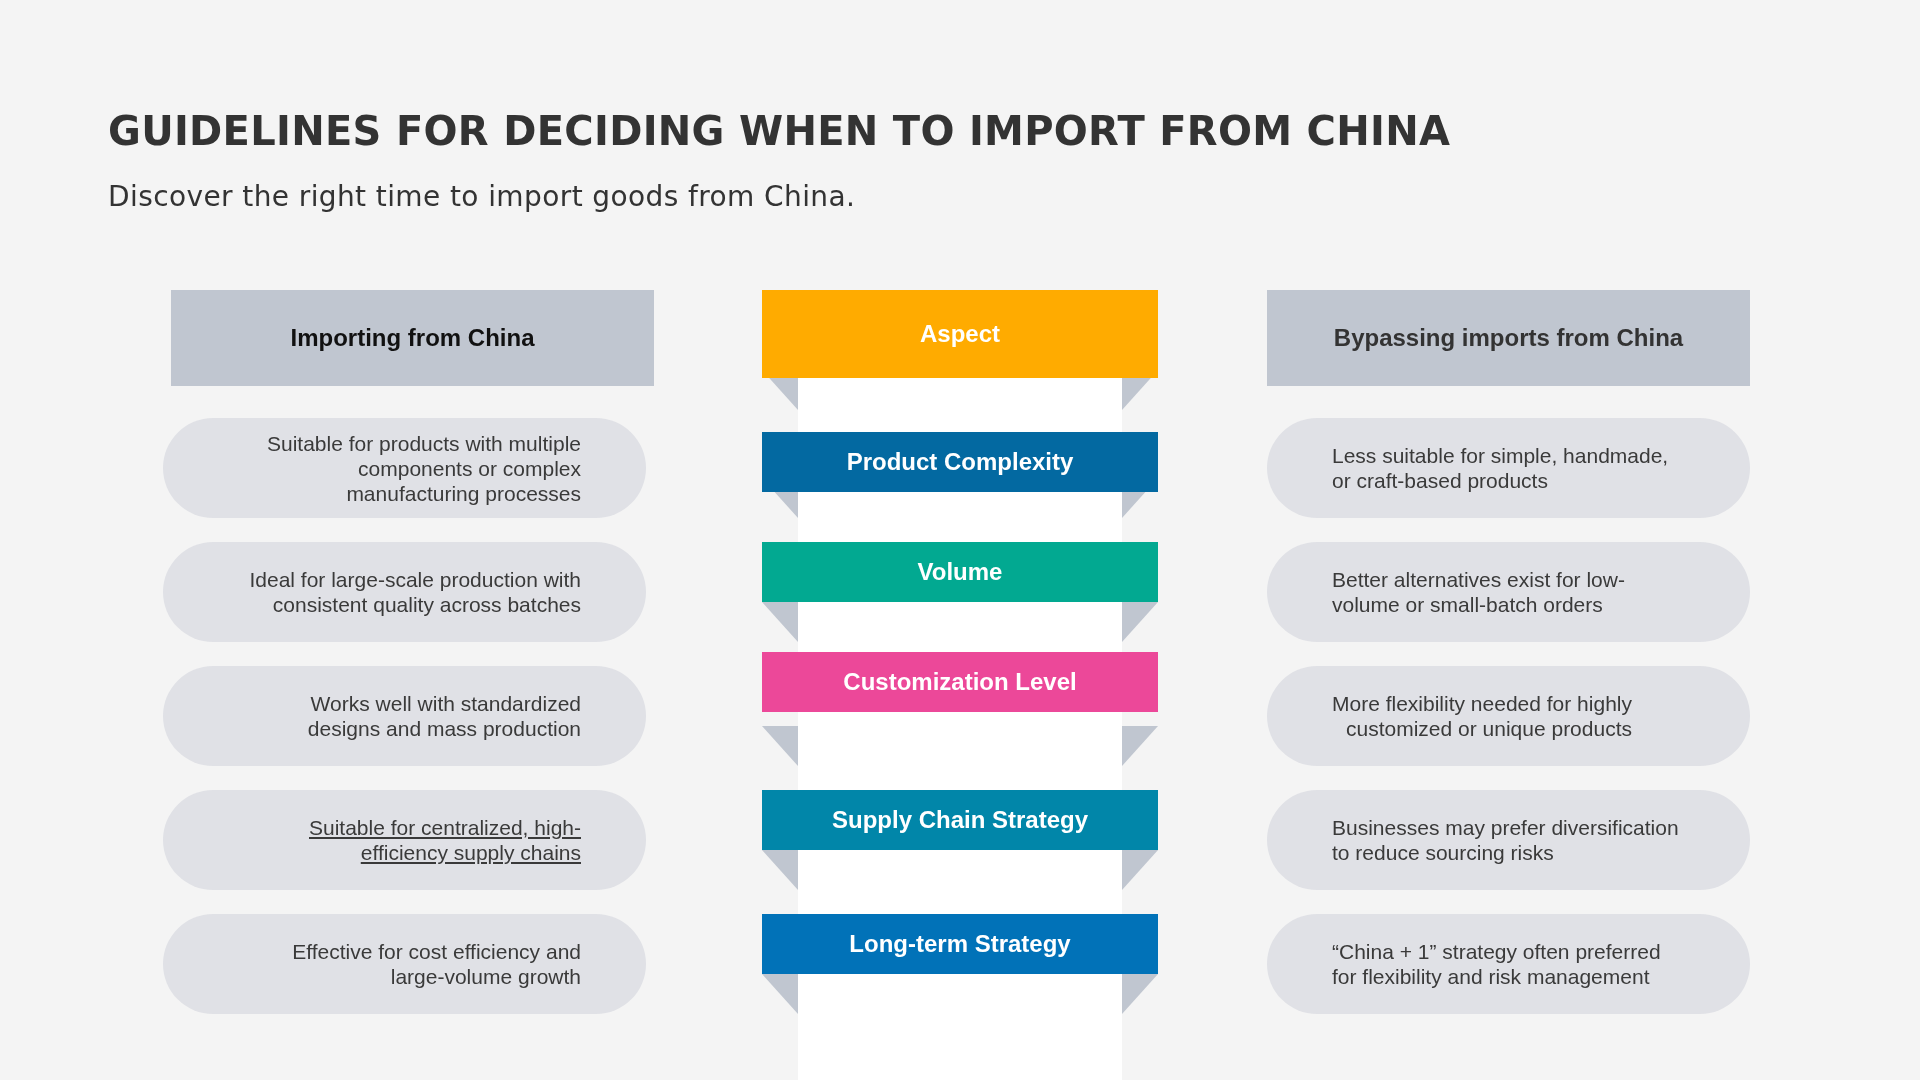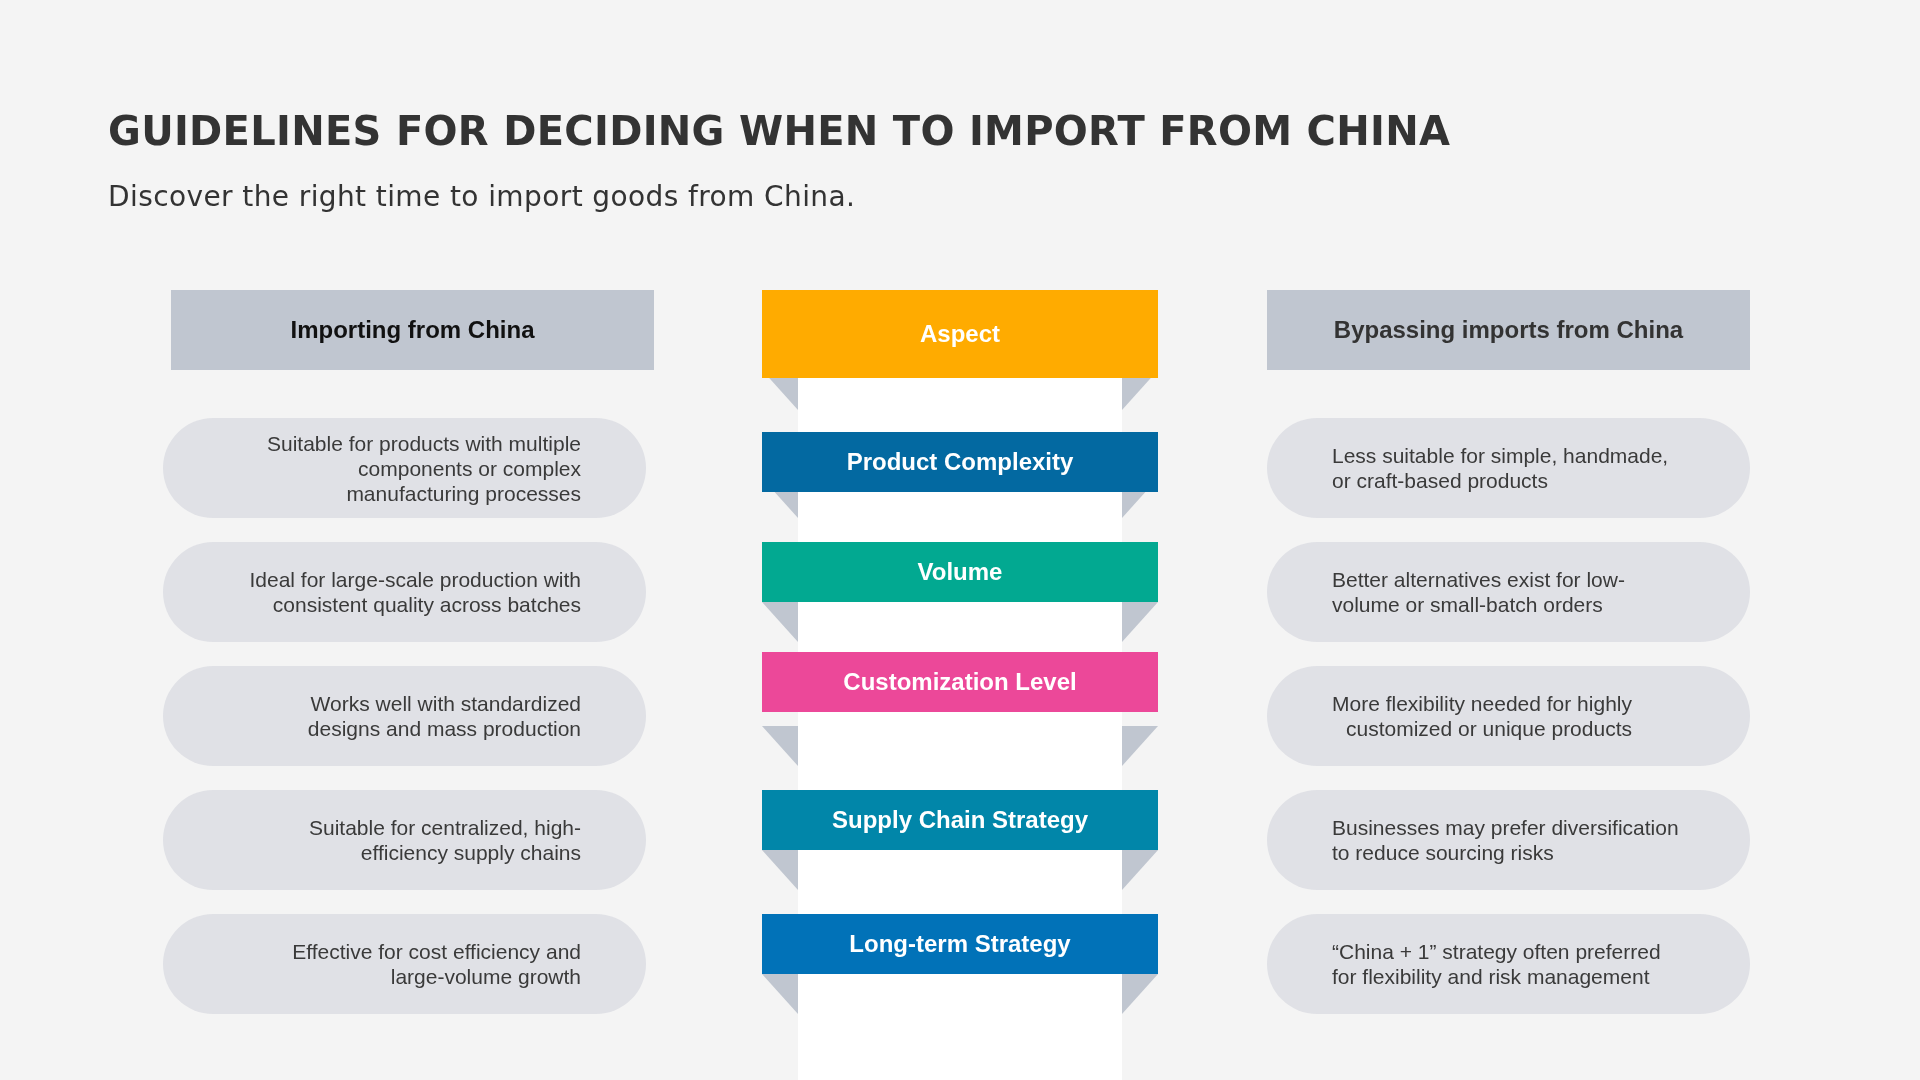--- a/index.html
+++ b/index.html
@@ -24,21 +24,21 @@
     position: absolute;
     left: 108px; top: 180px;
     font-family: "DejaVu Sans", sans-serif;
     font-size: 28px;
     letter-spacing: 0.4px;
     color: #333333;
     white-space: nowrap;
   }
   .col-header {
     position: absolute;
-    top: 290px; height: 80px; width: 483px;
+    top: 290px; height: 96px; width: 483px;
     background: #c0c6d0;
     display: flex; align-items: center; justify-content: center;
     font-family: "Liberation Sans", sans-serif;
     font-weight: bold;
     font-size: 24px;
   }
   .col-header.left { left: 171px; color: #111111; }
   .col-header.right { left: 1267px; color: #333333; }
 
   .center-col {
@@ -166,21 +166,21 @@
     <div class="fold" style="left: 762px; top: 726px;">
       <svg width="36" height="40" viewBox="0 0 36 40">
         <polygon points="0,0 36,0 36,40" fill="#c0c6d0"></polygon>
       </svg>
     </div>
     <div class="fold" style="left: 1122px; top: 726px;">
       <svg width="36" height="40" viewBox="0 0 36 40">
         <polygon points="0,0 36,0 0,40" fill="#c0c6d0"></polygon>
       </svg>
     </div>
-    <div class="pill left" style="top: 790px;">
+    <div class="pill left" style="top: 790px; text-decoration: underline;">
       <span>Suitable for centralized, high-
 efficiency supply chains</span>
     </div>
     <div class="band" style="top: 790px; background: rgb(1, 134, 169);">
       <span>Supply Chain Strategy</span>
     </div>
     <div class="pill right" style="top: 790px;">
       <span>Businesses may prefer diversification
 to reduce sourcing risks</span>
     </div>

